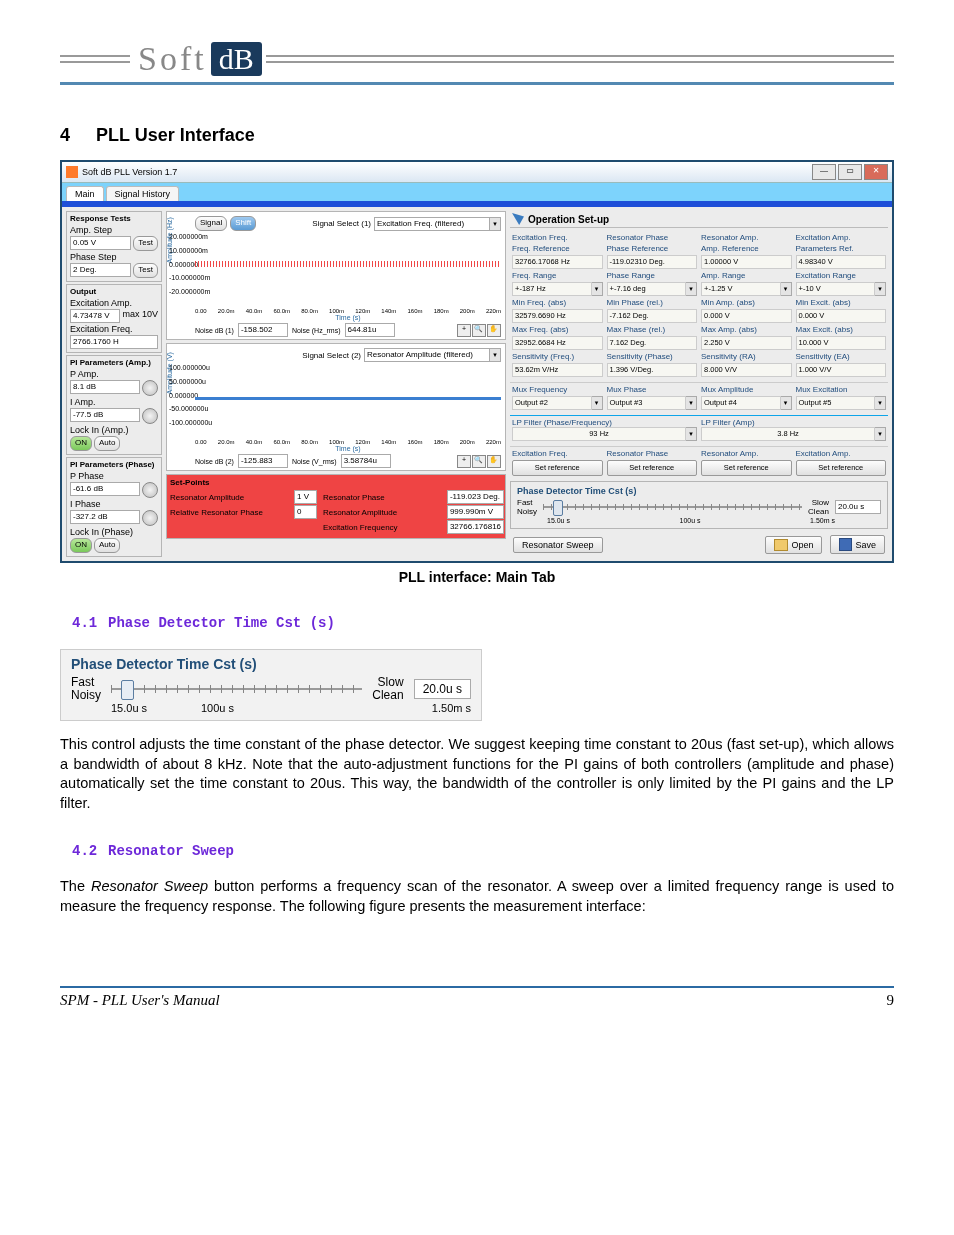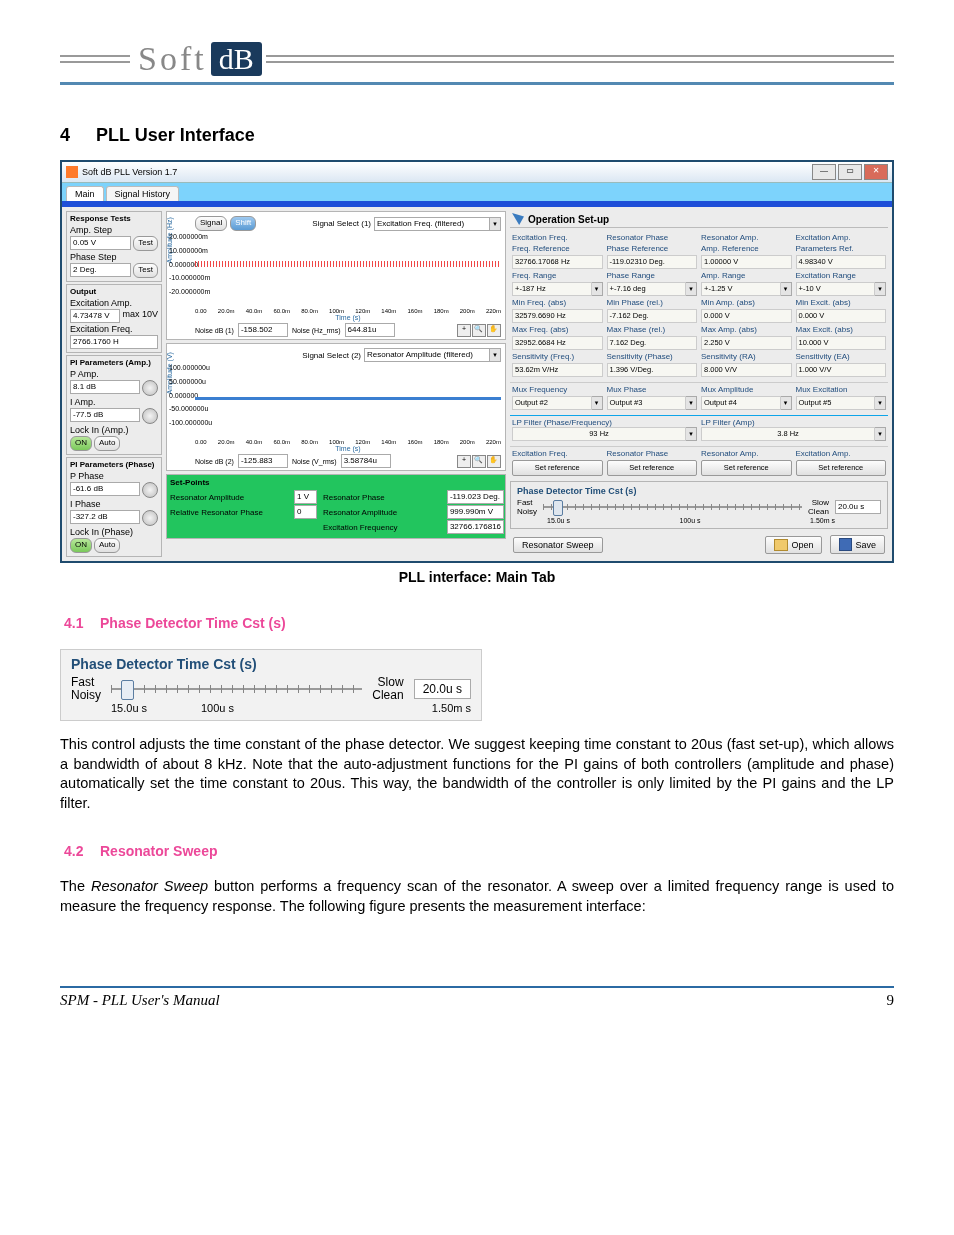--- a/index.html
+++ b/index.html
@@ -6,21 +6,21 @@
   .page{width:954px;margin:0 auto;padding:40px 60px 20px 60px;box-sizing:border-box}
   .logo-row{display:flex;align-items:center;margin-bottom:4px}
   .logo-line-l{width:70px;border-top:2px solid #999;border-bottom:2px solid #999;height:4px;margin-right:4px}
   .logo-box{display:flex;align-items:center}
   .logo-soft{font-family:'Times New Roman',serif;font-size:34px;color:#888;letter-spacing:3px;padding:0 4px}
   .logo-db{background:#1a3a5c;color:#fff;font-family:'Times New Roman',serif;font-size:30px;font-weight:normal;padding:0 8px;border-radius:3px}
   .logo-line-r{flex:1;border-top:2px solid #999;border-bottom:2px solid #999;height:4px;margin-left:4px}
   .logo-underline{border-top:3px solid #5389b2;margin-top:2px}
   h1.sec{font-family:Verdana,sans-serif;font-size:18px;color:#000;font-weight:bold;margin:40px 0 14px 0}
   h1.sec .num{display:inline-block;width:36px}
-  h2.sec{font-family:Liberation Sans, sans-serif;font-size:14px;color:#ec4899;font-weight:bold;margin:30px 0 18px 4px}
+  h2.sec{font-family:Liberation Mono, monospace;font-size:14px;color:#6d28d9;font-weight:bold;margin:30px 0 18px 12px}
   h2.sec .num{display:inline-block;width:36px}
   .app-window{border:2px solid #1f4b6e;font-size:9px;font-family:Tahoma,Arial,sans-serif;color:#000;background:#ececec}
   .title-bar{background:linear-gradient(#fff,#dbe7f3);display:flex;align-items:center;padding:2px 4px;border-bottom:1px solid #9bb}
   .title-ico{width:12px;height:12px;background:#ff7a2a;margin-right:4px}
   .title-text{flex:1}
   .win-btns{display:flex}
   .win-btn{width:22px;height:14px;margin-left:2px;border:1px solid #888;background:#e8e8e8;font-size:8px;text-align:center;line-height:12px}
   .win-close{background:#d86b5a;color:#fff}
   .tab-strip{display:flex;background:#7dd3fc;padding:3px 4px 0 4px;border-bottom:6px solid #1d4ed8}
   .tab{padding:2px 8px;border:1px solid #bbb;border-bottom:none;margin-right:2px;background:#f5f5f5;border-radius:3px 3px 0 0}
@@ -40,21 +40,21 @@
   .plot-area{height:74px;border:none;position:relative;background:#fff}
   .axis-y{position:absolute;left:-26px;top:0;bottom:12px;width:24px;font-size:7px;display:flex;flex-direction:column;justify-content:space-between;text-align:right}
   .axis-ylbl{position:absolute;left:-26px;top:50%;transform:rotate(-90deg) translateX(10px);transform-origin:left;font-size:7px;color:#2a6aa0}
   .axis-x{display:flex;justify-content:space-between;font-size:6px;margin-top:1px}
   .axis-xlbl{text-align:center;font-size:7px;color:#2a6aa0}
   .wave{position:absolute;left:0;right:0;top:38%;height:6px;background:repeating-linear-gradient(90deg,#e33,#e33 1px,transparent 1px,transparent 3px);opacity:.9}
   .wave2{position:absolute;left:0;right:0;top:44%;height:3px;background:#3b7fd1}
   .plot-bottom{display:flex;align-items:center;gap:4px;font-size:7px;margin-top:2px}
   .mini{display:flex;gap:1px;margin-left:auto}
   .mini .mb{width:12px;height:11px;border:1px solid #888;background:#eee;font-size:7px;text-align:center}
-  .setpoints{border:1px solid #b5b5b5;padding:3px;background:#22c55e;font-size:8px}
+  .setpoints{border:1px solid #b5b5b5;padding:3px;background:#ef4444;font-size:8px}
   .sp-row{display:flex;align-items:center;gap:4px;margin:1px 0}
   .sp-row .lbl{width:120px}
   .col-right{flex:1;display:flex;flex-direction:column;gap:3px}
   .op-title{display:flex;align-items:center;gap:4px;font-weight:bold;font-size:10px;border-bottom:1px solid #bbb;padding:2px}
   .op-ico{width:12px;height:12px;background:#3a7bbf;clip-path:polygon(0 0,100% 30%,60% 100%)}
   .grid4{display:grid;grid-template-columns:repeat(4,1fr);gap:2px 4px;padding:2px}
   .ghdr{font-size:8px;color:#1f4b7c;font-weight:normal}
   .gval{background:#f7f7f2;border:1px solid #ccc;padding:0 2px;height:12px;line-height:12px;font-size:7.5px;overflow:hidden}
   .select{display:flex}
   .select .arrow{width:10px;background:#e4e4e4;border:1px solid #aaa;border-left:none;text-align:center;font-size:7px;line-height:11px}

